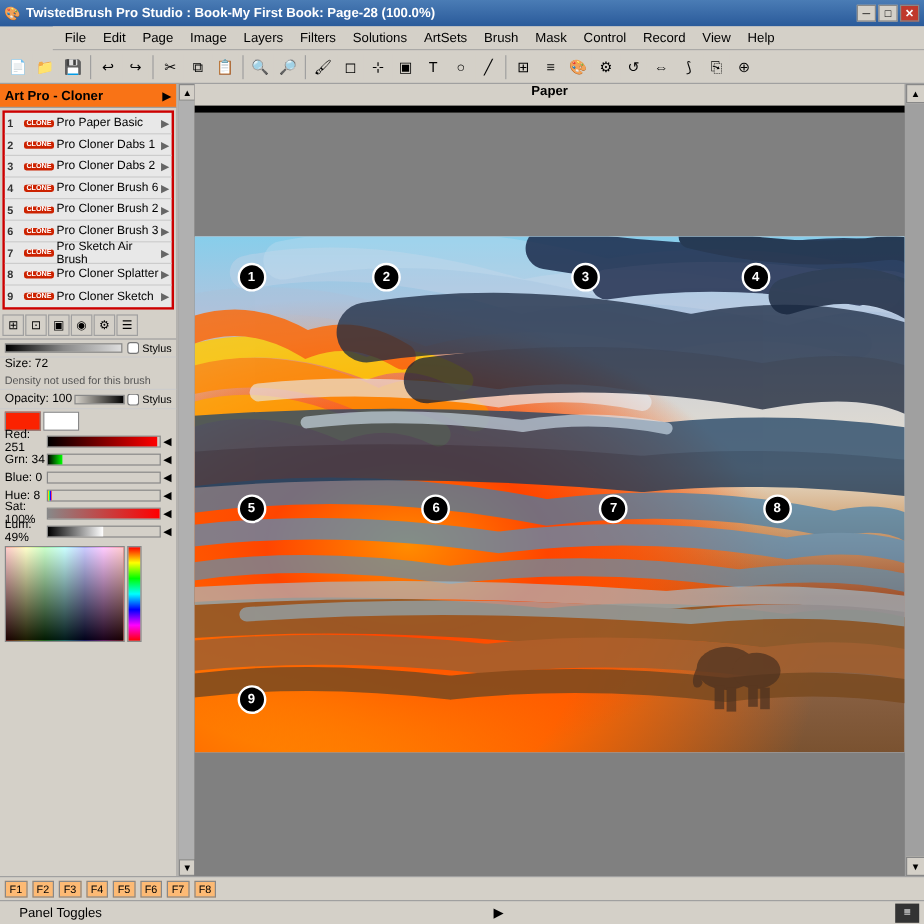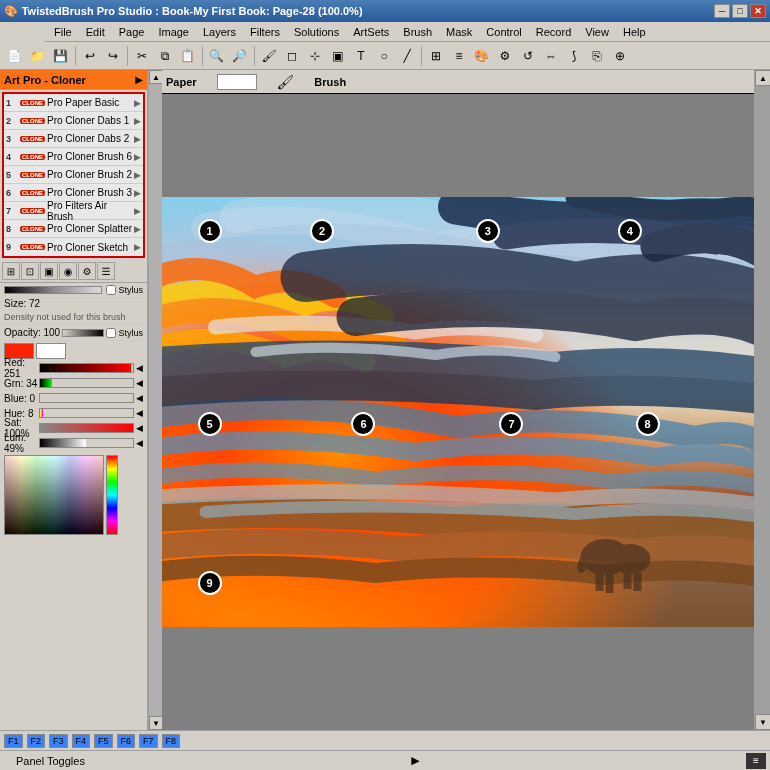--- a/index.html
+++ b/index.html
@@ -203,25 +203,26 @@
     
     .canvas-area {
       flex: 1;
       position: relative;
       background: #808080;
       overflow: hidden;
     }
     .paper-toolbar {
       height: 24px;
       background: #d4d0c8;
-      border-bottom: 1px solid #000000;
+      border-bottom: 6px solid #000000;
       display: flex;
       align-items: center;
       padding: 0 4px;
       gap: 20px;
+      flex-direction: column;
     }
     .paper-label { font-size: 11px; font-weight: bold; }
     .paper-input { width: 40px; height: 16px; border: 1px solid #888; font-size: 10px; }
     .brush-label { font-size: 11px; font-weight: bold; }
 
     .canvas-container {
       position: relative;
       width: 100%;
       height: calc(100% - 24px);
       overflow: hidden;
@@ -297,21 +298,21 @@
       background: #d4d0c8;
       border-top: 1px solid #a0a0a0;
       display: flex;
       align-items: center;
       padding: 0 4px;
       gap: 4px;
     }
     .fn-key {
       font-size: 9px;
       padding: 1px 3px;
-      background: #3b82f6;
+      background: #fdba74;
       border: 1px solid #888;
       cursor: pointer;
     }
 
     
     .status-bar {
       height: 20px;
       background: #d4d0c8;
       border-top: 1px solid #a0a0a0;
       display: flex;
@@ -448,21 +449,21 @@
       </div>
       <div class="brush-item">
         <span class="brush-num">6</span>
         <span class="brush-tag clone" style="font-size:6px;">CLONE</span>
         <span class="brush-name">Pro Cloner Brush 3</span>
         <span class="brush-arrow">▶</span>
       </div>
       <div class="brush-item">
         <span class="brush-num">7</span>
         <span class="brush-tag clone" style="font-size:6px;">CLONE</span>
-        <span class="brush-name">Pro Filters Air Brush</span>
+        <span class="brush-name">Pro Sketch Air Brush</span>
         <span class="brush-arrow">▶</span>
       </div>
       <div class="brush-item">
         <span class="brush-num">8</span>
         <span class="brush-tag clone" style="font-size:6px;">CLONE</span>
         <span class="brush-name">Pro Cloner Splatter</span>
         <span class="brush-arrow">▶</span>
       </div>
       <div class="brush-item" style="border-bottom:none;">
         <span class="brush-num">9</span>

